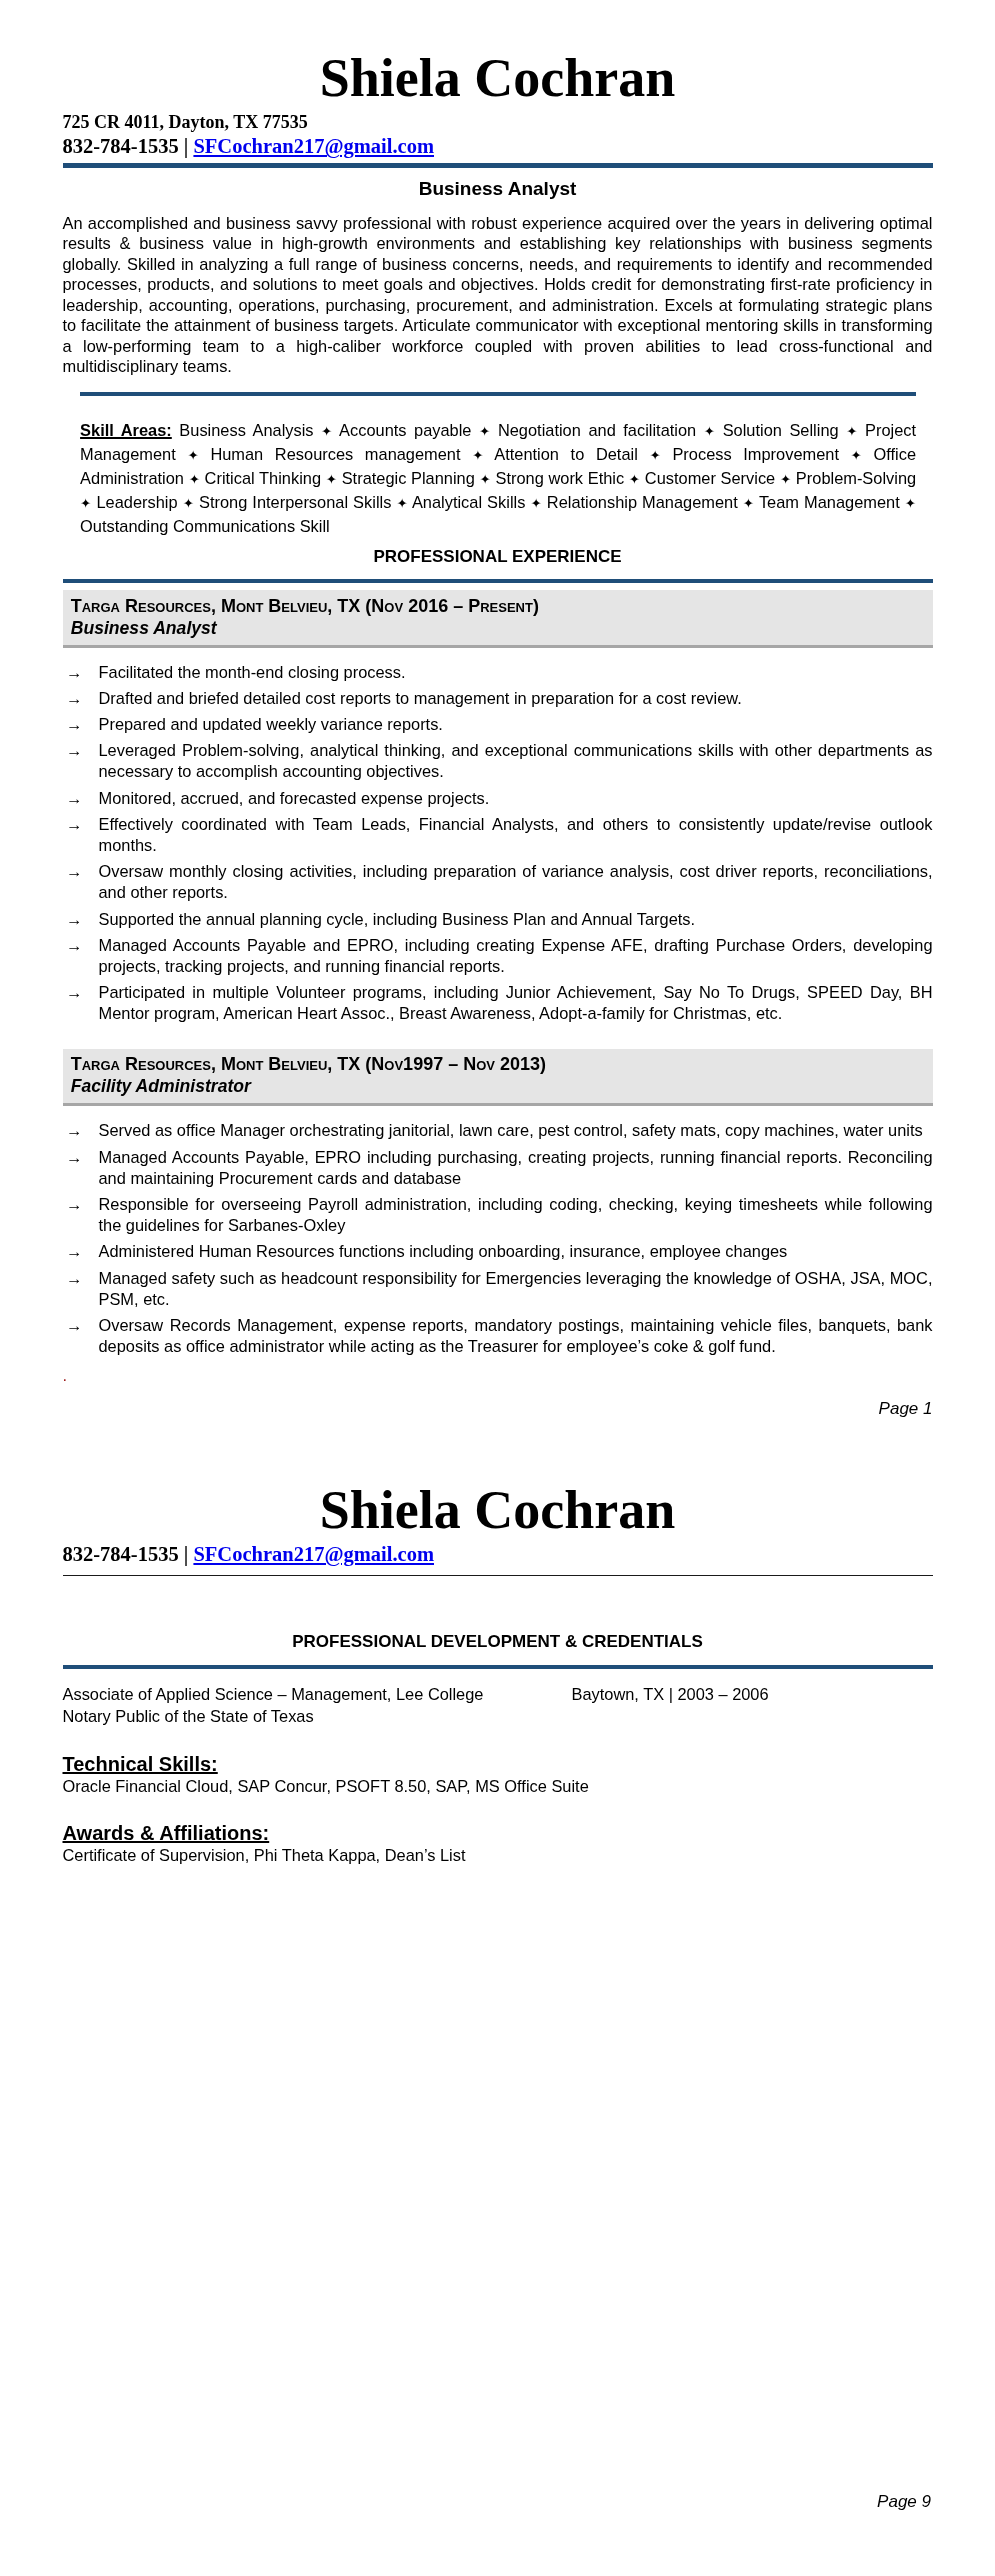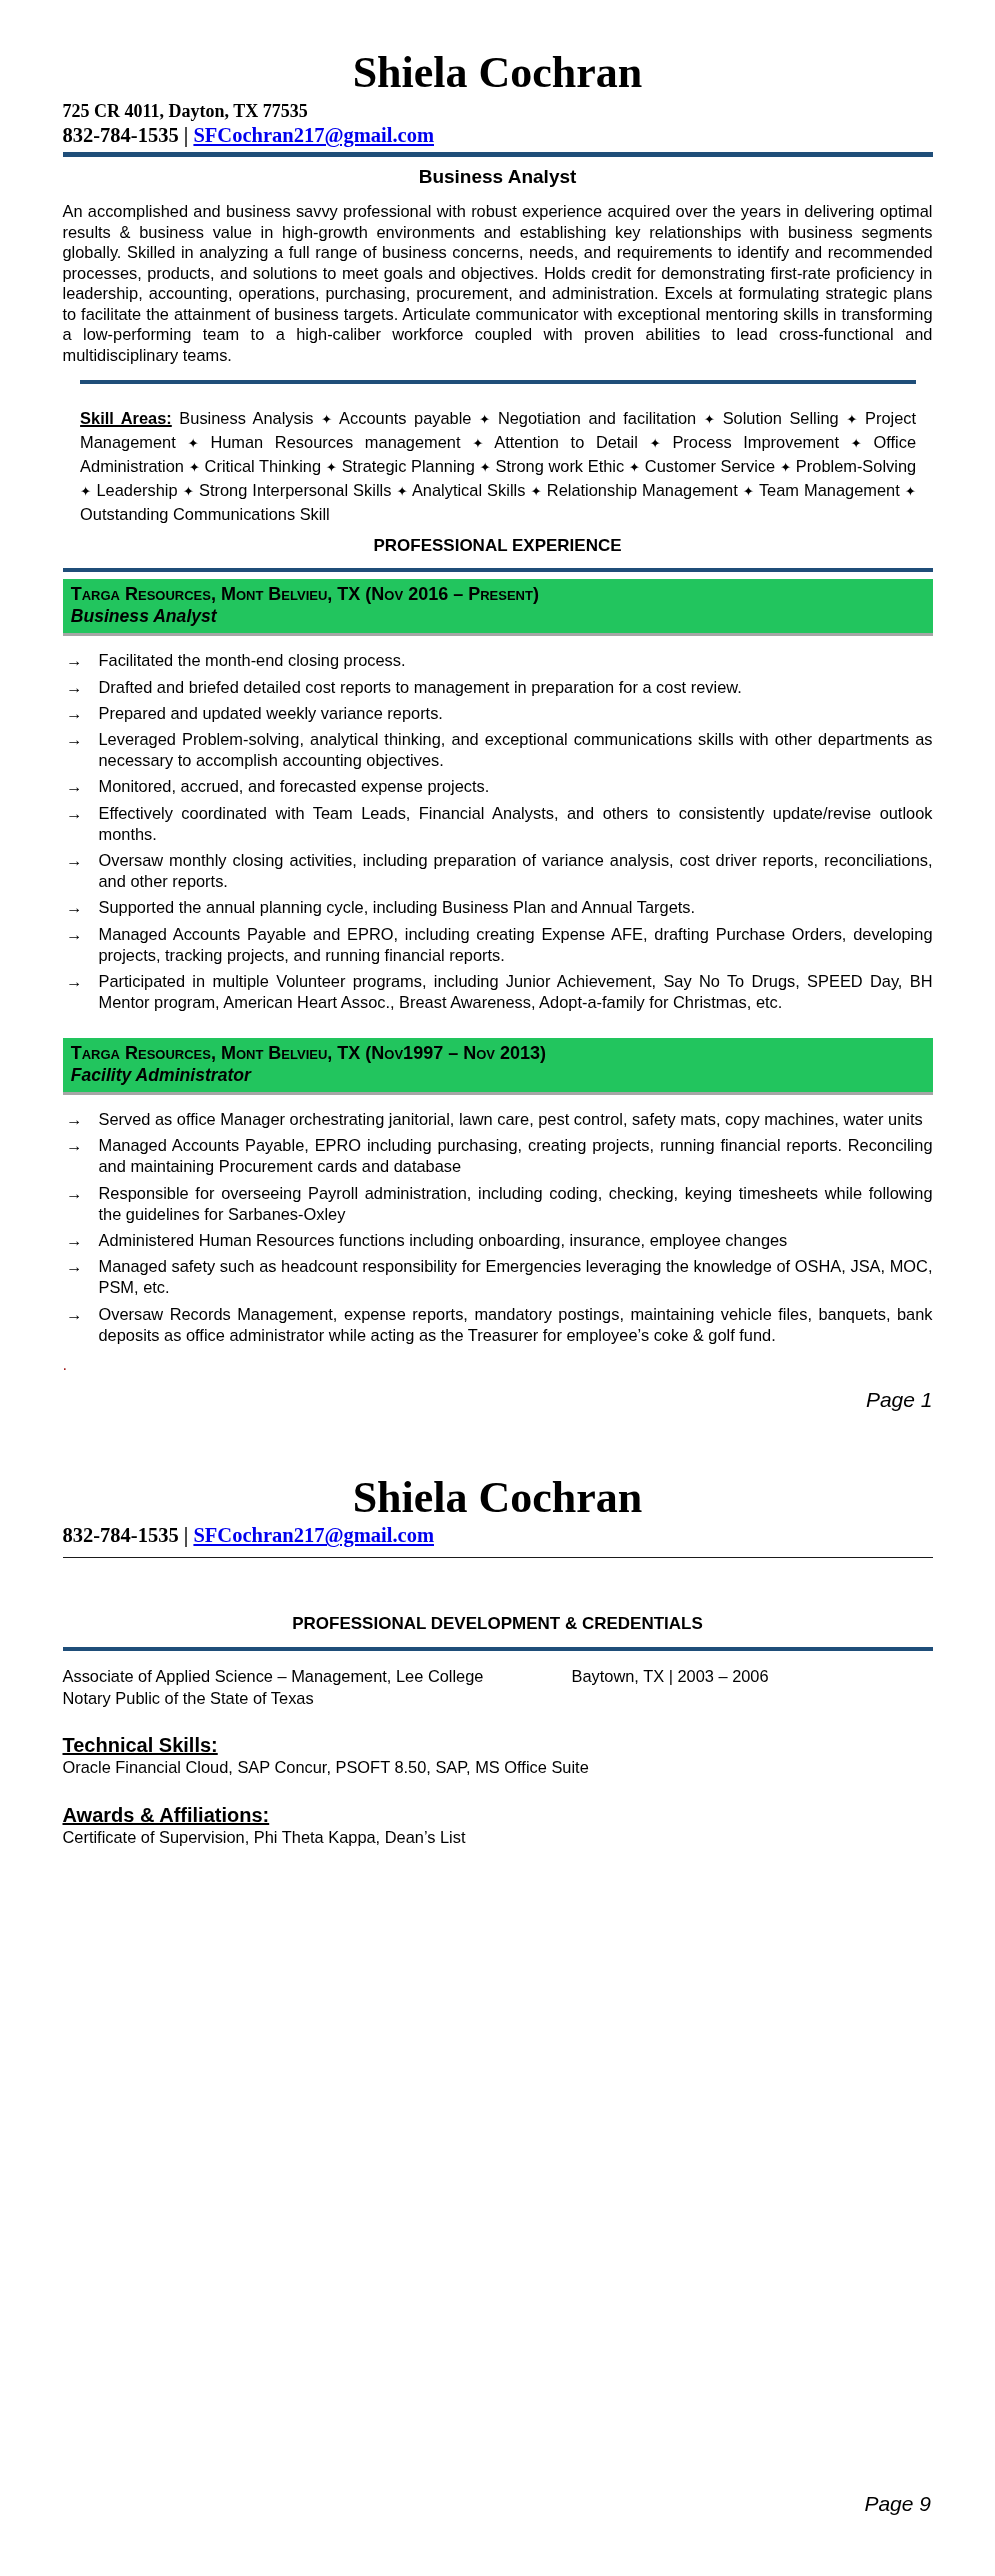--- a/index.html
+++ b/index.html
@@ -7,44 +7,44 @@
     width:995px; height:2576px;
     background:#ffffff; color:#000;
     font-family:"Liberation Sans", sans-serif;
     position:relative; overflow:hidden;
   }
   .content { width:870px; margin:0 auto; }
 
   
   .name {
     font-family:"Liberation Serif", serif; font-weight:bold;
-    font-size:44px; line-height:1.12; text-align:center;
+    font-size:54px; line-height:1.12; text-align:center;
   }
   .contact { font-family:"Liberation Serif", serif; font-weight:bold; text-align:left; }
   .addr  { font-size:18px; margin-top:3.5px; }
   .phone { font-size:20.5px; margin-top:2.3px; }
   a.email { color:#0000EE; text-decoration:underline;margin-top:44px; }
   .rule-navy  { height:5.3px; background:#1F4E79; margin-top:4.7px; }
   .rule-navy2 { height:4.1px; background:#1F4E79; }
-  .page-label { font-style:italic; font-size:21px; text-align:right; }
+  .page-label { font-style:italic; font-size:17px; text-align:right; }
 
   
   .p1 { padding-top:48px; }
   .doc-title { font-size:19px; font-weight:bold; text-align:center; margin-top:9.4px; }
   .summary { font-size:16.4px; line-height:20.5px; text-align:justify; margin-top:13px; }
   .skills {
     margin:15px 16.4px 0 17.6px; border-top:4.1px solid #1F4E79;
     padding-top:23px; font-size:16.4px; line-height:22px; text-align:justify;
   }
   .skills-label { font-weight:bold; text-decoration:underline; text-decoration-thickness:1.8px; }
   .diamond { font-size:13.5px; }
   .exp-heading { font-size:17px; font-weight:bold; text-align:center; margin-top:10.5px; }
   .rule-exp { margin-top:11.7px; }
   .jobbar {
-    background:#22c55e; border-bottom:3.5px solid #A6A6A6;
+    background:#e5e5e5; border-bottom:3.5px solid #A6A6A6;
     padding:4.7px 8.2px 5.9px; margin-top:7px;
   }
   .jobbar .company { font-variant:small-caps; font-weight:bold; font-size:18px; line-height:22px; }
   .jobbar .role    { font-weight:bold; font-style:italic; font-size:17.6px; line-height:22px; }
   .job2 { margin-top:24.6px; }
   .bullets { margin-top:14px; }
   .bullet {
     position:relative; padding-left:36px; margin-bottom:5.3px;
     font-size:16.4px; line-height:21px; text-align:justify;
   }

